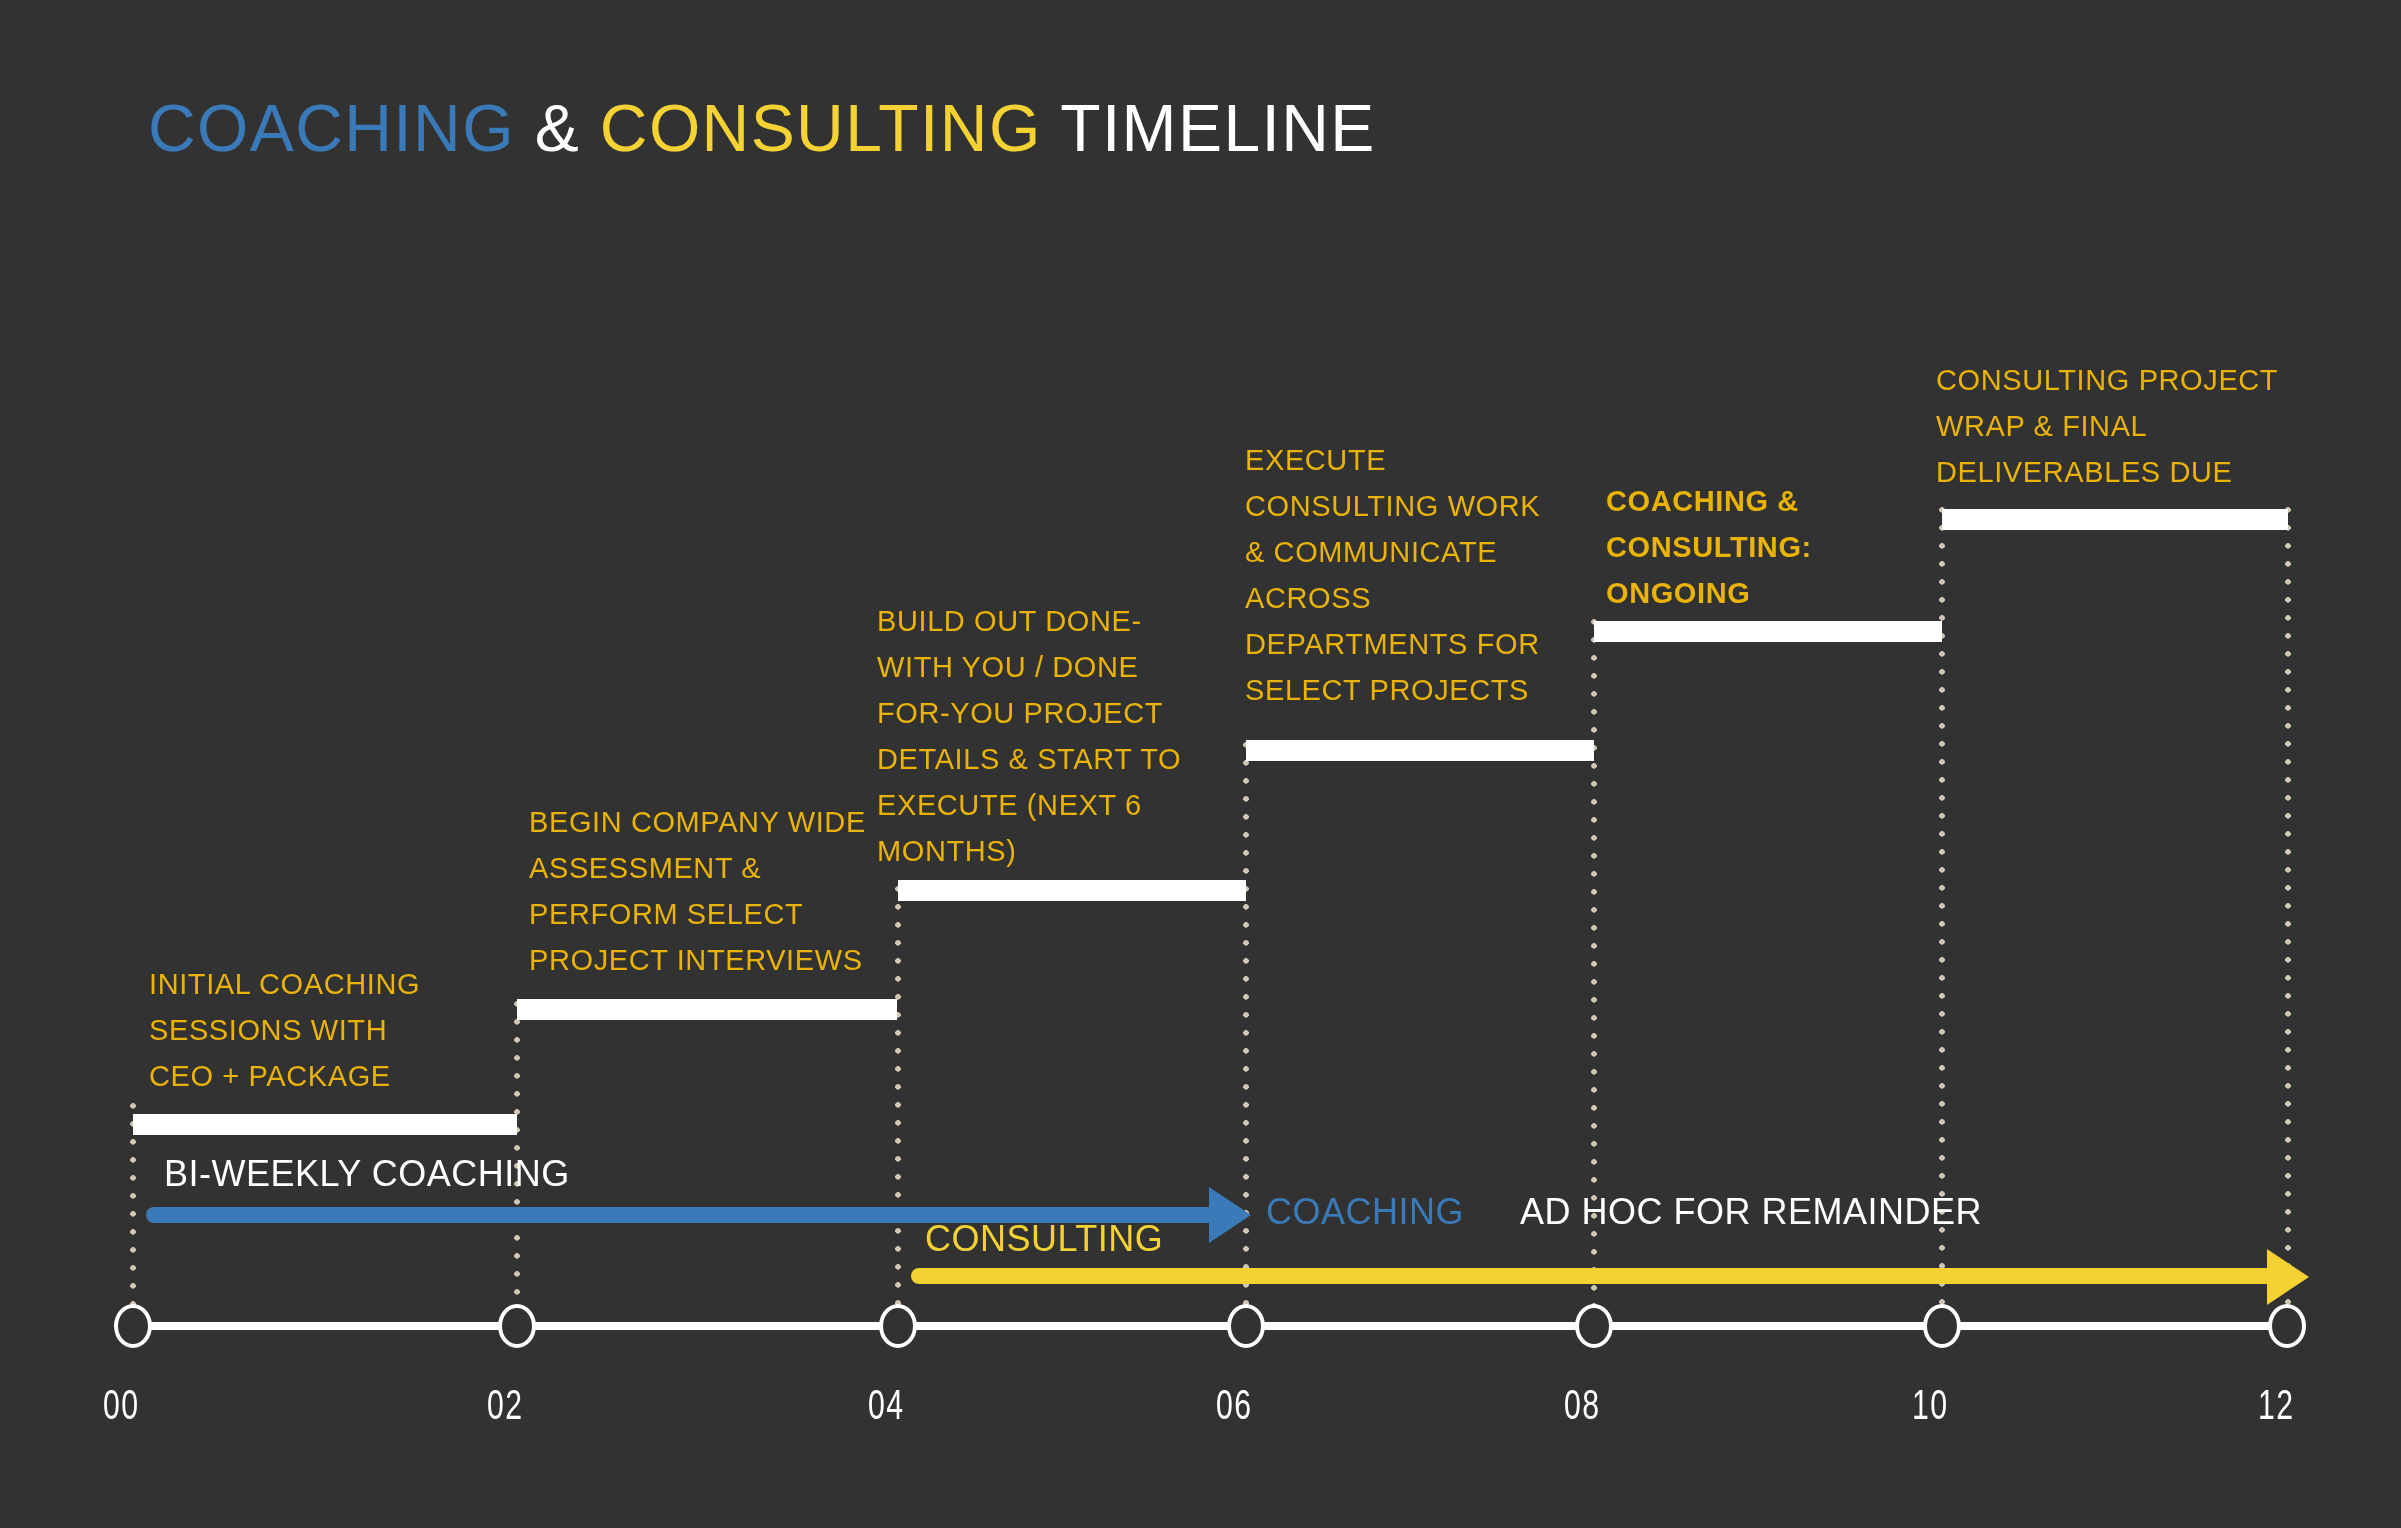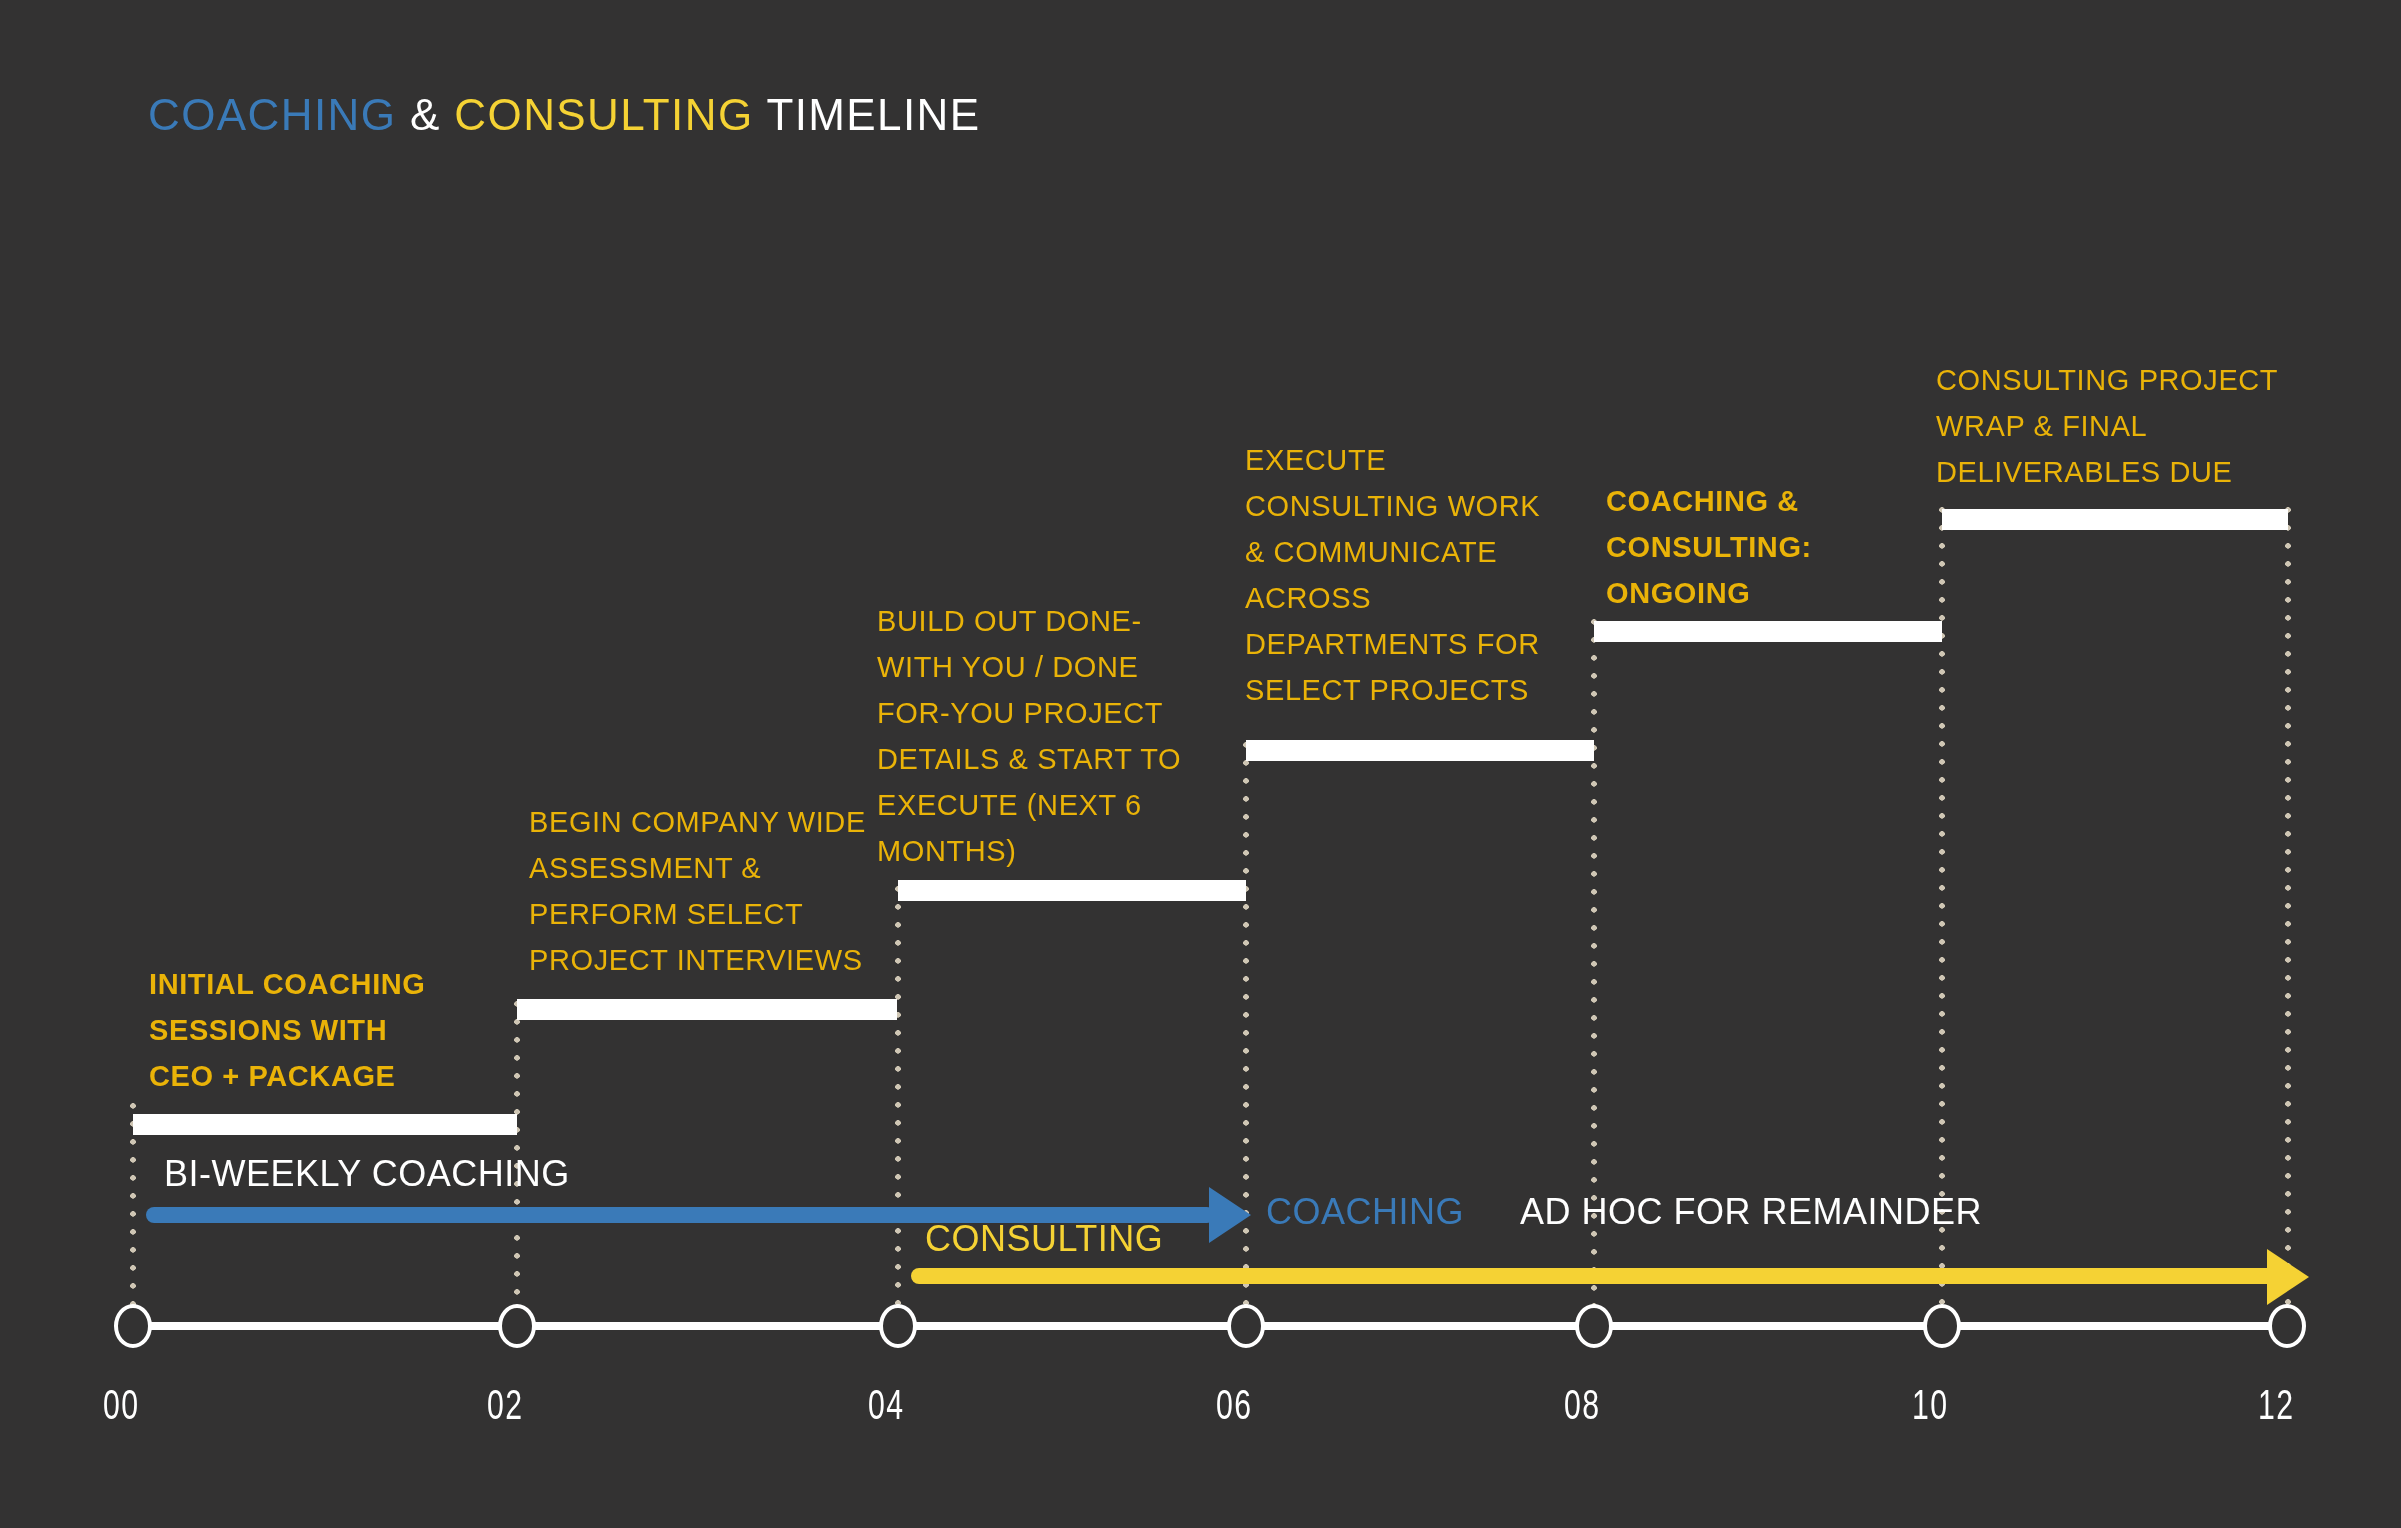--- a/index.html
+++ b/index.html
@@ -14,21 +14,21 @@
     background: #333232;
     overflow: hidden;
     font-family: "Liberation Sans", sans-serif;
   }
 
   
   #title {
     position: absolute;
     left: 148px;
     top: 90px;
-    font-size: 44px;
+    font-size: 66px;
     letter-spacing: 1.4px;
     white-space: nowrap;
     font-weight: 400;
   }
   #title .w-blue   { color: #3a7ab8; }
   #title .w-white  { color: #ffffff; }
   #title .w-yellow { color: #f5d234; }
 
   
   .dotline {
@@ -124,21 +124,21 @@
   <div class="dotline" style="left:1939px; top:507px; height:815px;"></div>
   <div class="dotline" style="left:2285px; top:507px; height:815px;"></div>
 
   <div class="stepcap" style="left:133px;  top:1114px; width:384px;"></div>
   <div class="stepcap" style="left:517px;  top:999px; width:380px;"></div>
   <div class="stepcap" style="left:898px;  top:880px;  width:348px;"></div>
   <div class="stepcap" style="left:1246px; top:740px;  width:348px;"></div>
   <div class="stepcap" style="left:1594px; top:621px;  width:348px;"></div>
   <div class="stepcap" style="left:1942px; top:509px;  width:346px;"></div>
 
-  <div class="annot" style="left:149px; top:961px; width:317px;font-weight:bold;">INITIAL COACHING
+  <div class="annot" style="left:149px; top:961px; width:317px;">INITIAL COACHING
 SESSIONS WITH
 CEO + PACKAGE</div>
 
   <div class="annot" style="left:529px; top:799px; width:365px;">BEGIN COMPANY WIDE
 ASSESSMENT &amp;
 PERFORM SELECT
 PROJECT INTERVIEWS</div>
 
   <div class="annot" style="left:877px; top:598px; width:336px;">BUILD OUT DONE-
 WITH YOU / DONE

